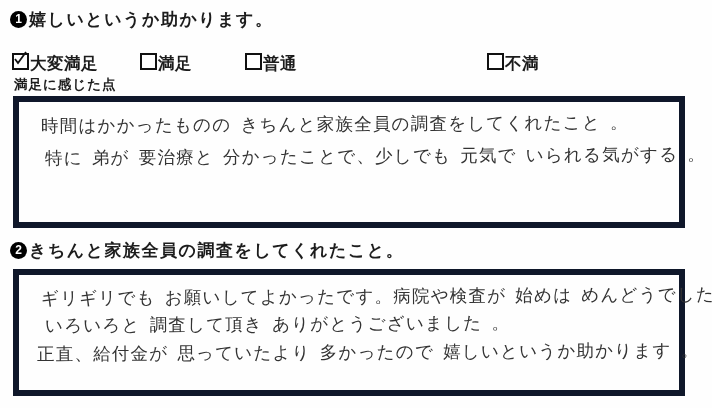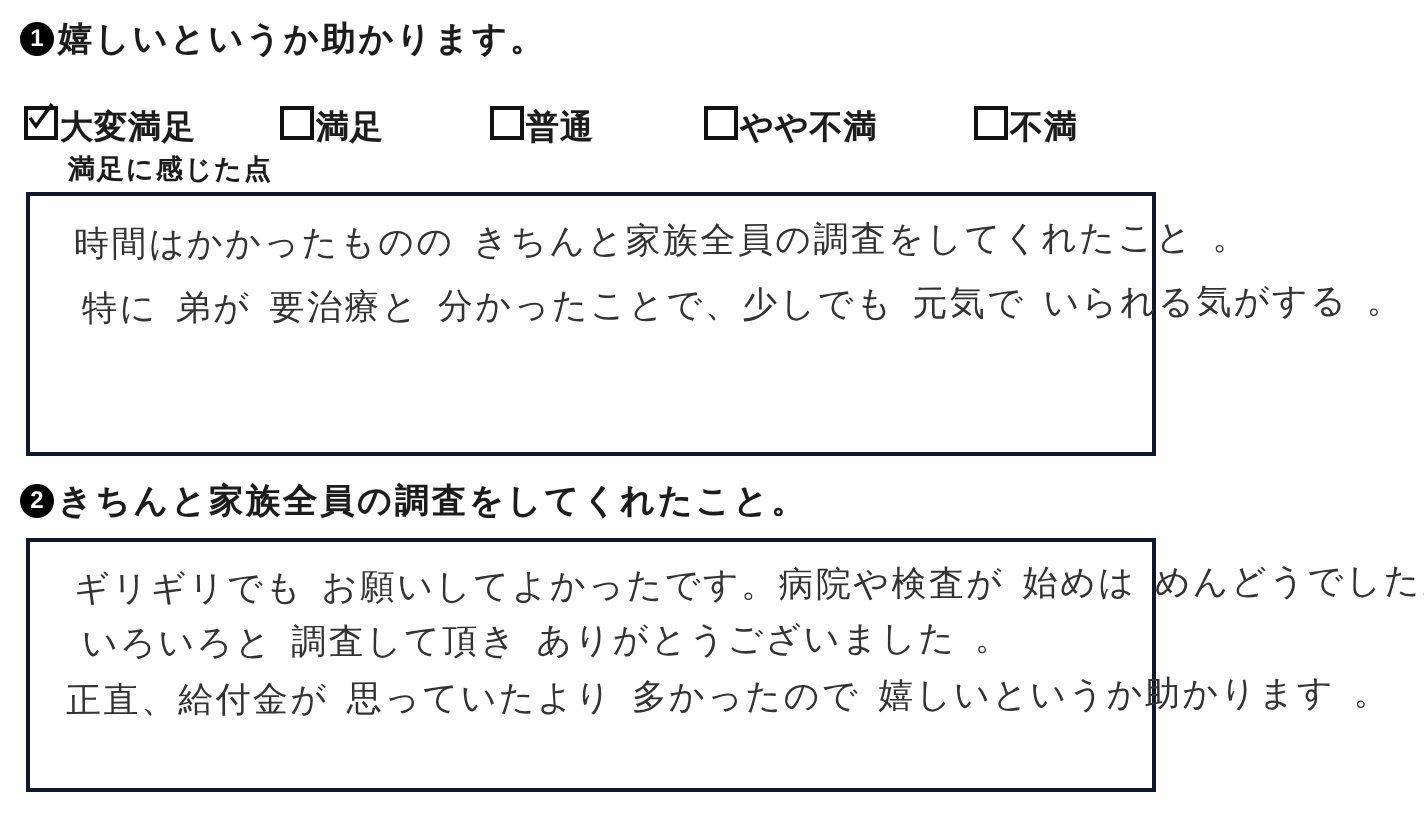--- a/index.html
+++ b/index.html
@@ -33,26 +33,26 @@
   }
   .cb{
     position:relative;display:inline-block;
     width:13px;height:13px;border:2px solid #111;background:#fff;
     margin-right:1px;flex:0 0 auto;
   }
   .cb svg{position:absolute;left:-1px;top:-4px;overflow:visible;}
 
   .answer-label{
     position:absolute;left:14px;top:76px;
-    font-size:13.5px;font-weight:700;letter-spacing:1px;margin-left:20px;
+    font-size:13.5px;font-weight:700;letter-spacing:1px;
   }
 
   .answer-box{
-    position:absolute;left:13px;width:565px;
-    border:2px solid #0f172a;background:transparent;
+    position:absolute;left:13px;width:672px;
+    border:6px solid #0f172a;background:transparent;
     box-sizing:border-box;
   }
   #box1{top:96px;height:132px;}
   #box2{top:269px;height:127px;}
 
   .hw{
     position:absolute;
     font-size:17.5px;font-weight:400;color:#333333;
     letter-spacing:1.2px;word-spacing:3px;
     transform:rotate(-0.35deg);
@@ -91,26 +91,20 @@
         
       </span>
       <span>満足</span>
     </label>
     <label class="opt" style="left:245px">
       <span class="cb">
         
       </span>
       <span>普通</span>
     </label>
-    <label class="opt" style="left:352px">
-      <span class="cb">
-        
-      </span>
-      <span>やや不満</span>
-    </label>
     <label class="opt" style="left:487px">
       <span class="cb">
         
       </span>
       <span>不満</span>
     </label>
   </div>
 
   <div class="answer-label">満足に感じた点</div>
 

